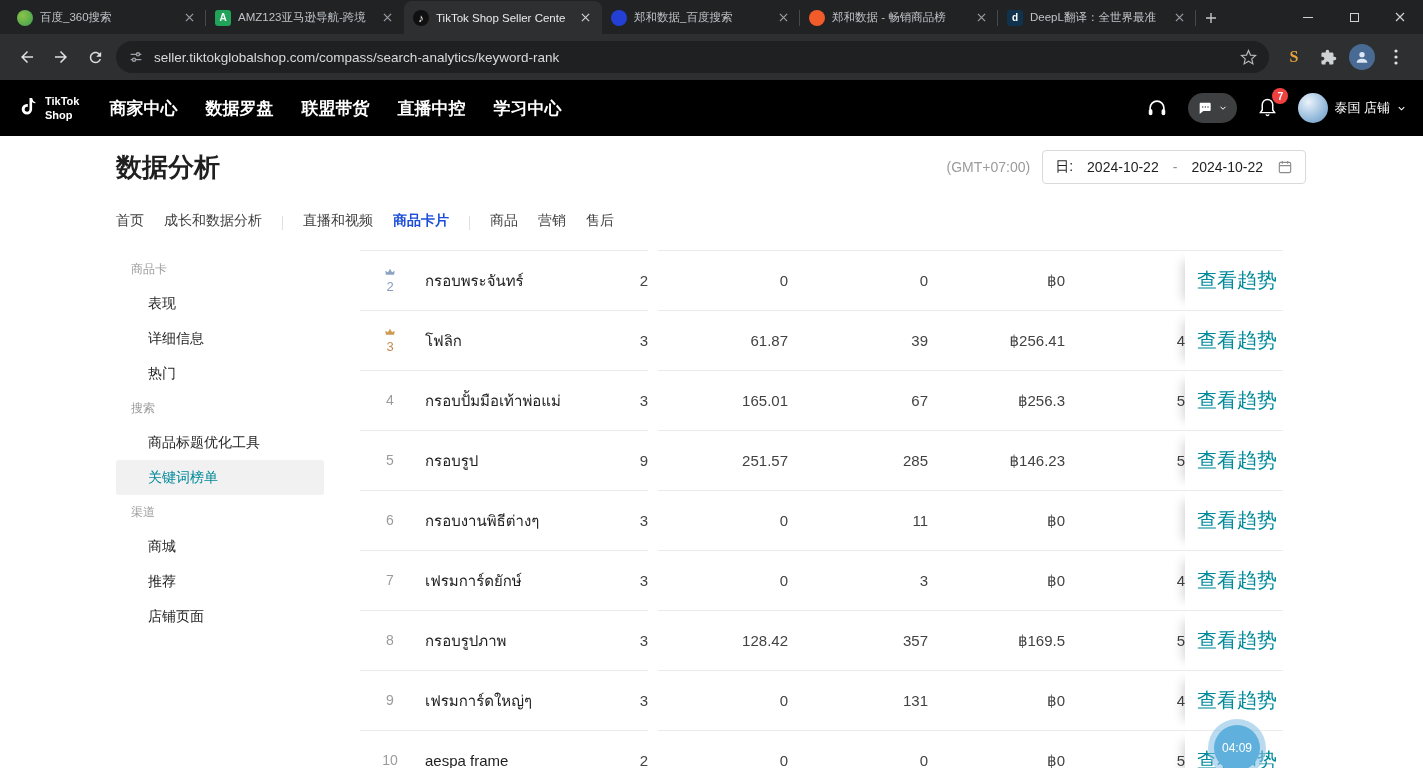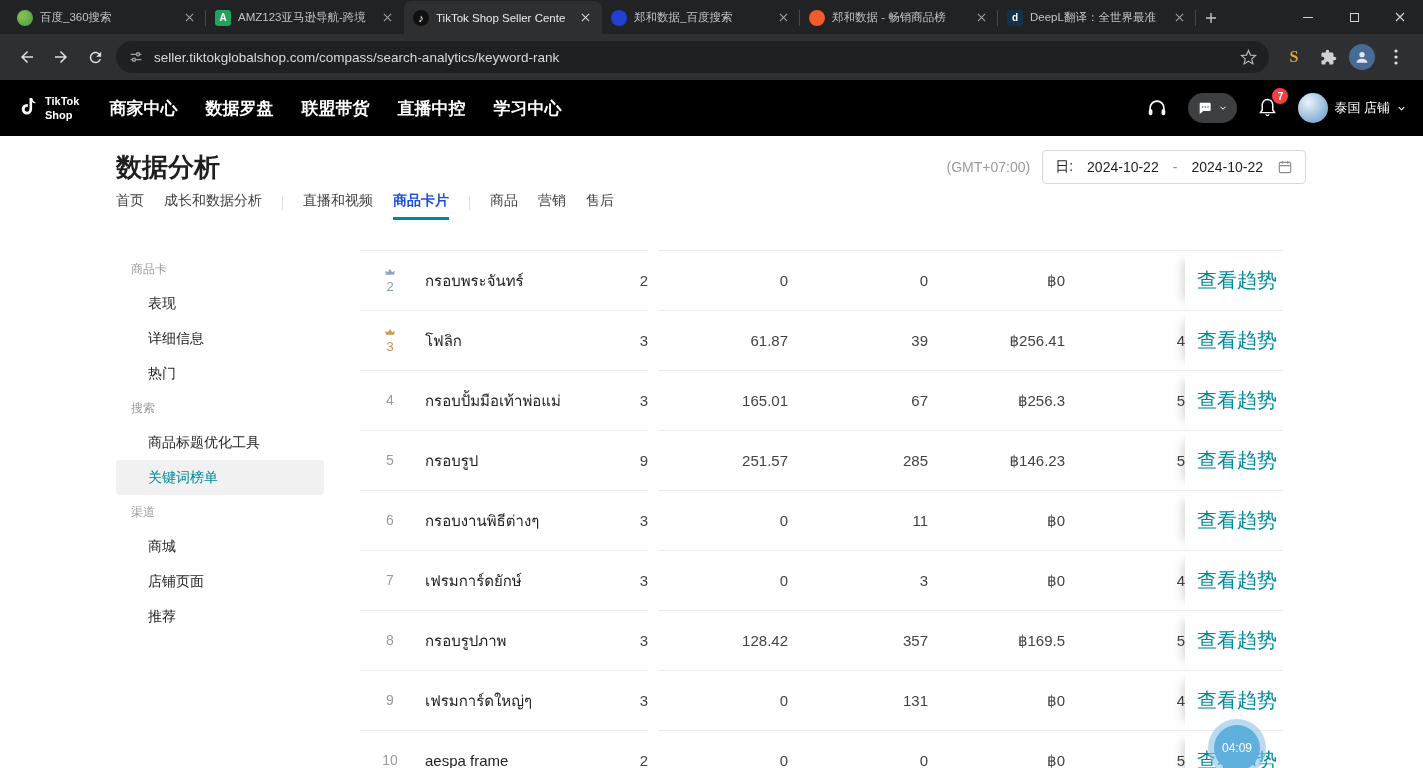--- a/index.html
+++ b/index.html
@@ -50,21 +50,21 @@
     background:radial-gradient(circle at 35% 30%,#eaf3fb,#8fb6d9 65%,#6d98c2);}
   #account{display:flex;align-items:center;gap:6px;cursor:pointer;font-size:13px;}
 
   
   #page{position:relative;height:632px;background:#fff;}
   #page-header{position:absolute;left:116px;right:117px;top:12px;height:38px;display:flex;align-items:center;}
   #page-title{font-size:26px;font-weight:bold;color:#1f1f1f;}
   #gmt{margin-left:auto;color:#9b9b9b;font-size:14px;margin-right:12px;}
   #datebox{height:34px;border:1px solid #d9d9d9;border-radius:4px;display:flex;align-items:center;gap:14px;
     padding:0 12px;font-size:14px;color:#1f1f1f;cursor:pointer;background:#fff;}
-  #page-tabs{position:absolute;left:116px;top:56px;display:flex;align-items:center;gap:20px;font-size:14px;color:#404040;}
+  #page-tabs{position:absolute;left:116px;top:76px;display:flex;align-items:center;gap:20px;font-size:14px;color:#404040;}
   .ptab{padding-bottom:7px;border-bottom:3px solid transparent;cursor:pointer;}
   .ptab.active{color:#1d4ed8;font-weight:bold;border-bottom-color:#008999;}
   .ptab-sep{width:1px;height:14px;background:#e0e0e0;margin-bottom:7px;}
 
   #sidebar{position:absolute;left:116px;top:116px;width:208px;}
   .side-label{height:34px;display:flex;align-items:center;padding-left:15px;font-size:12px;color:#9b9b9b;}
   .side-item{height:35px;display:flex;align-items:center;padding-left:32px;font-size:14px;color:#262626;cursor:pointer;}
   .side-item.active{background:#f1f1f2;color:#008999;border-radius:3px;}
 
   
@@ -313,22 +313,22 @@
   <div id="sidebar">
     <div class="side-label">商品卡</div>
     <div class="side-item">表现</div>
     <div class="side-item">详细信息</div>
     <div class="side-item">热门</div>
     <div class="side-label">搜索</div>
     <div class="side-item">商品标题优化工具</div>
     <div class="side-item active">关键词榜单</div>
     <div class="side-label">渠道</div>
     <div class="side-item">商城</div>
+    <div class="side-item">推荐</div>
     <div class="side-item">店铺页面</div>
-    <div class="side-item">推荐</div>
   </div>
 
   <div id="table">
     <div class="trow partial"></div>
 
     <div class="trow">
       <div class="cell rank">
         <svg class="crown silver" viewBox="0 0 24 24">
             <path d="M3 17l-1.2-9 5.7 3.6L12 4l4.5 7.6 5.7-3.6L21 17H3z"></path>
           </svg>

